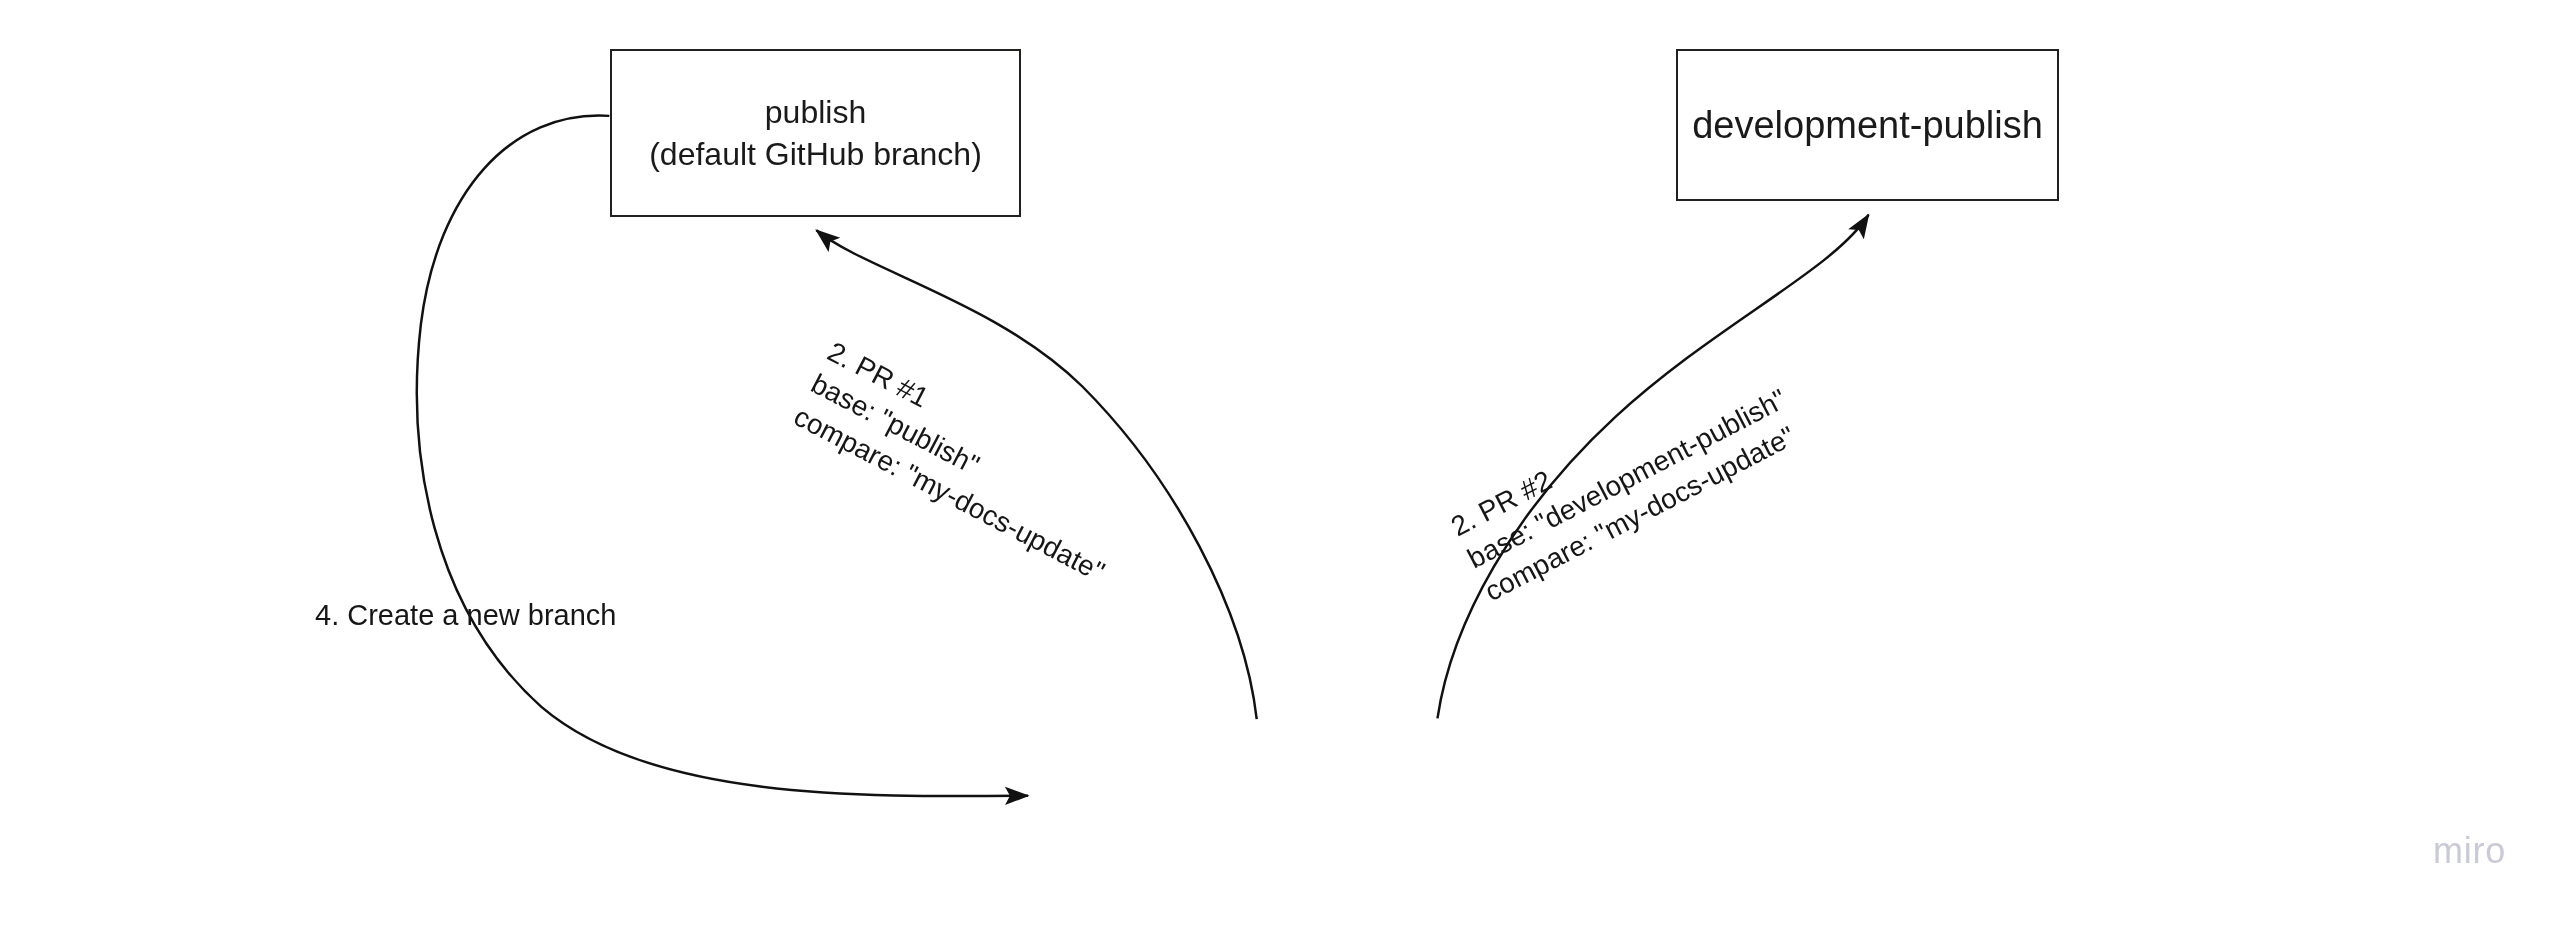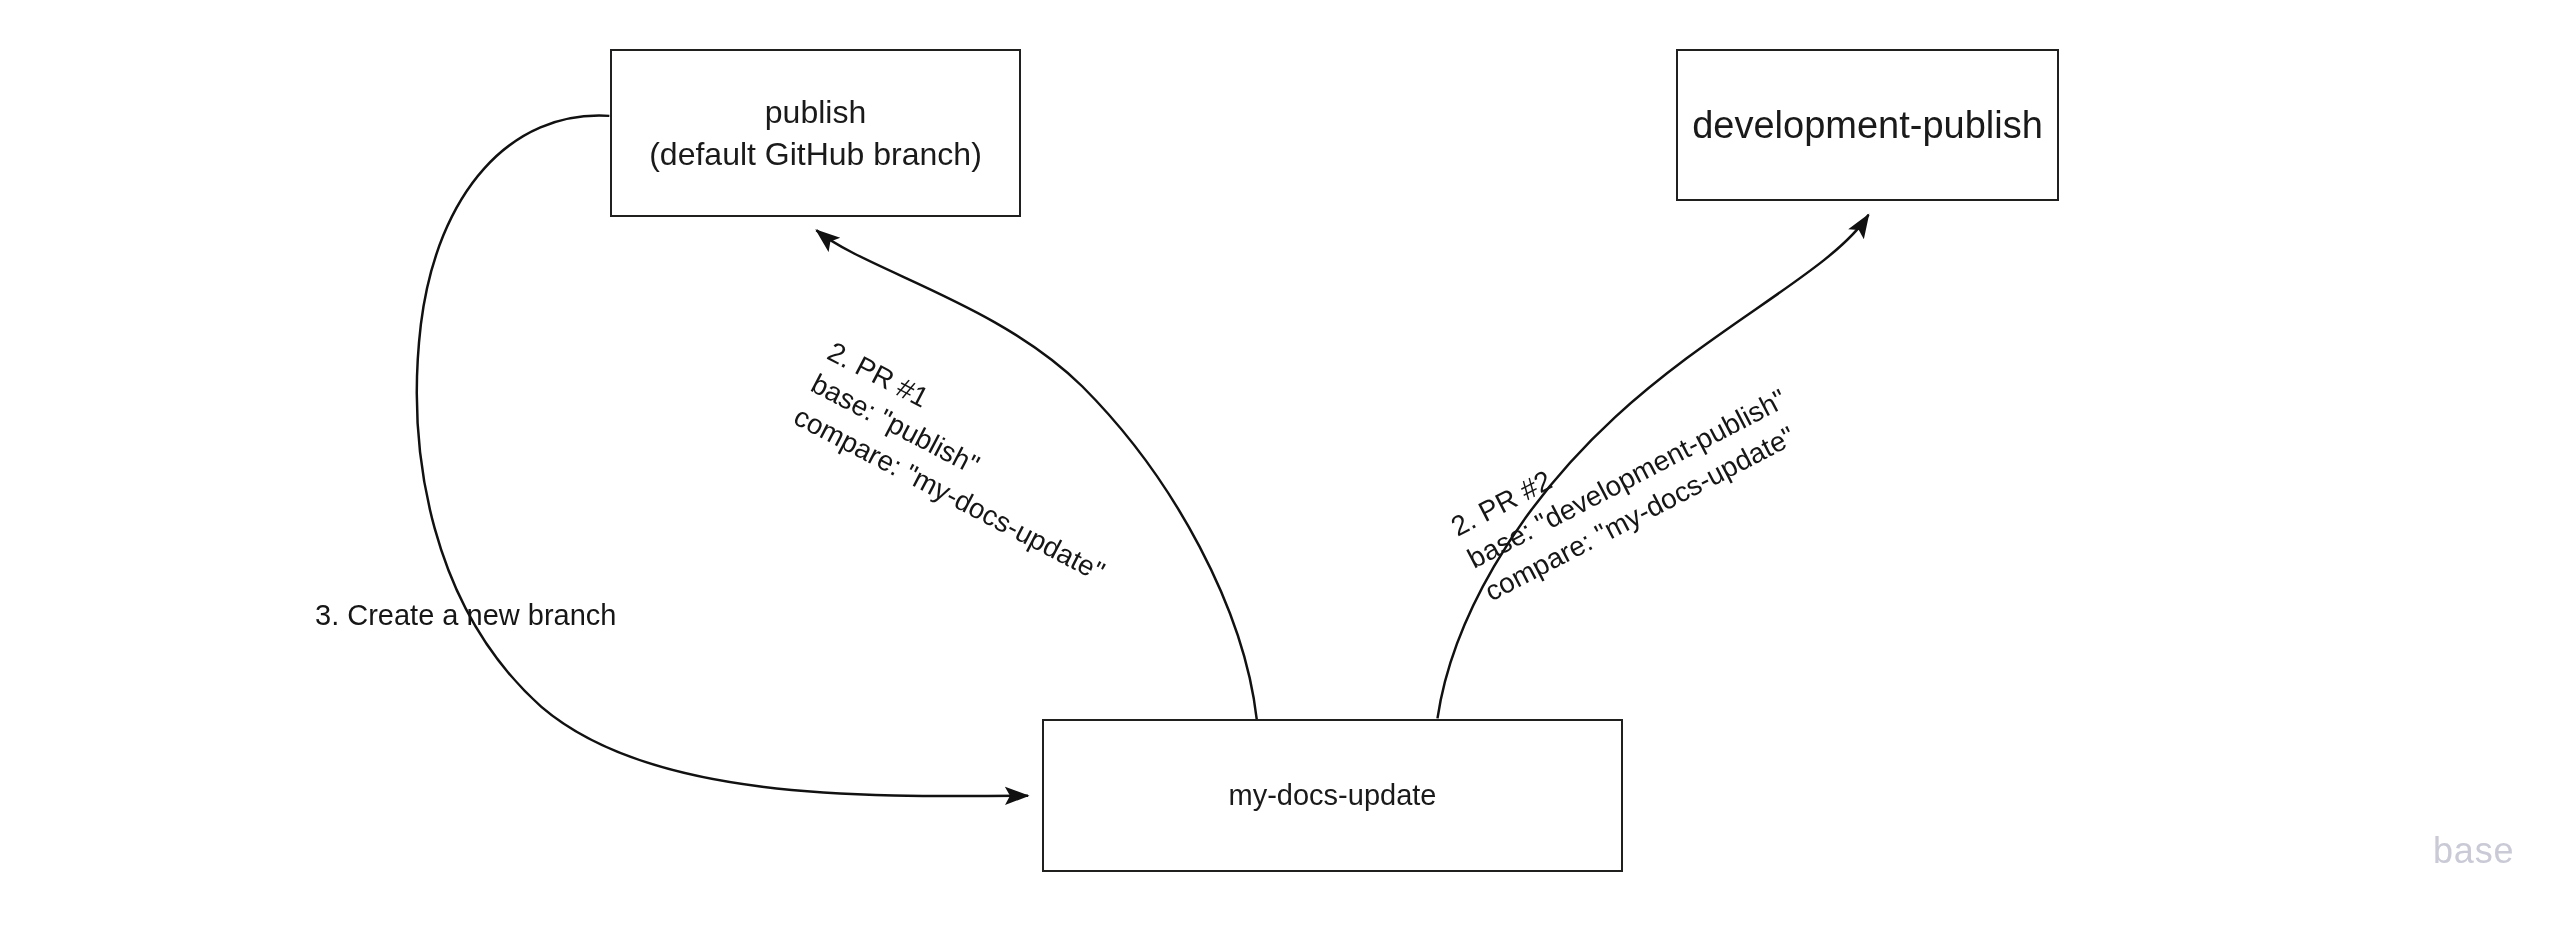--- a/index.html
+++ b/index.html
@@ -124,30 +124,27 @@
 
   <div class="node" id="node-publish">
     <span>publish
 (default GitHub branch)</span>
   </div>
 
   <div class="node" id="node-development-publish">
     <span>development-publish</span>
   </div>
 
-  <div class="node" id="node-my-docs-update">
-    <span>my-docs-update</span>
-  </div>
 
-  <div class="edge-label" id="label-create-branch">3. Create a new branch</div>
+  <div class="edge-label" id="label-create-branch">4. Create a new branch</div>
 
   <div class="edge-label" id="label-pr1">2. PR #1
 base: "publish"
 compare: "my-docs-update"</div>
 
   <div class="edge-label" id="label-pr2">2. PR #2
 base: "development-publish"
 compare: "my-docs-update"</div>
 
-  <div id="watermark">base</div>
+  <div id="watermark">miro</div>
 
 </div>
 
 
 </body></html>

